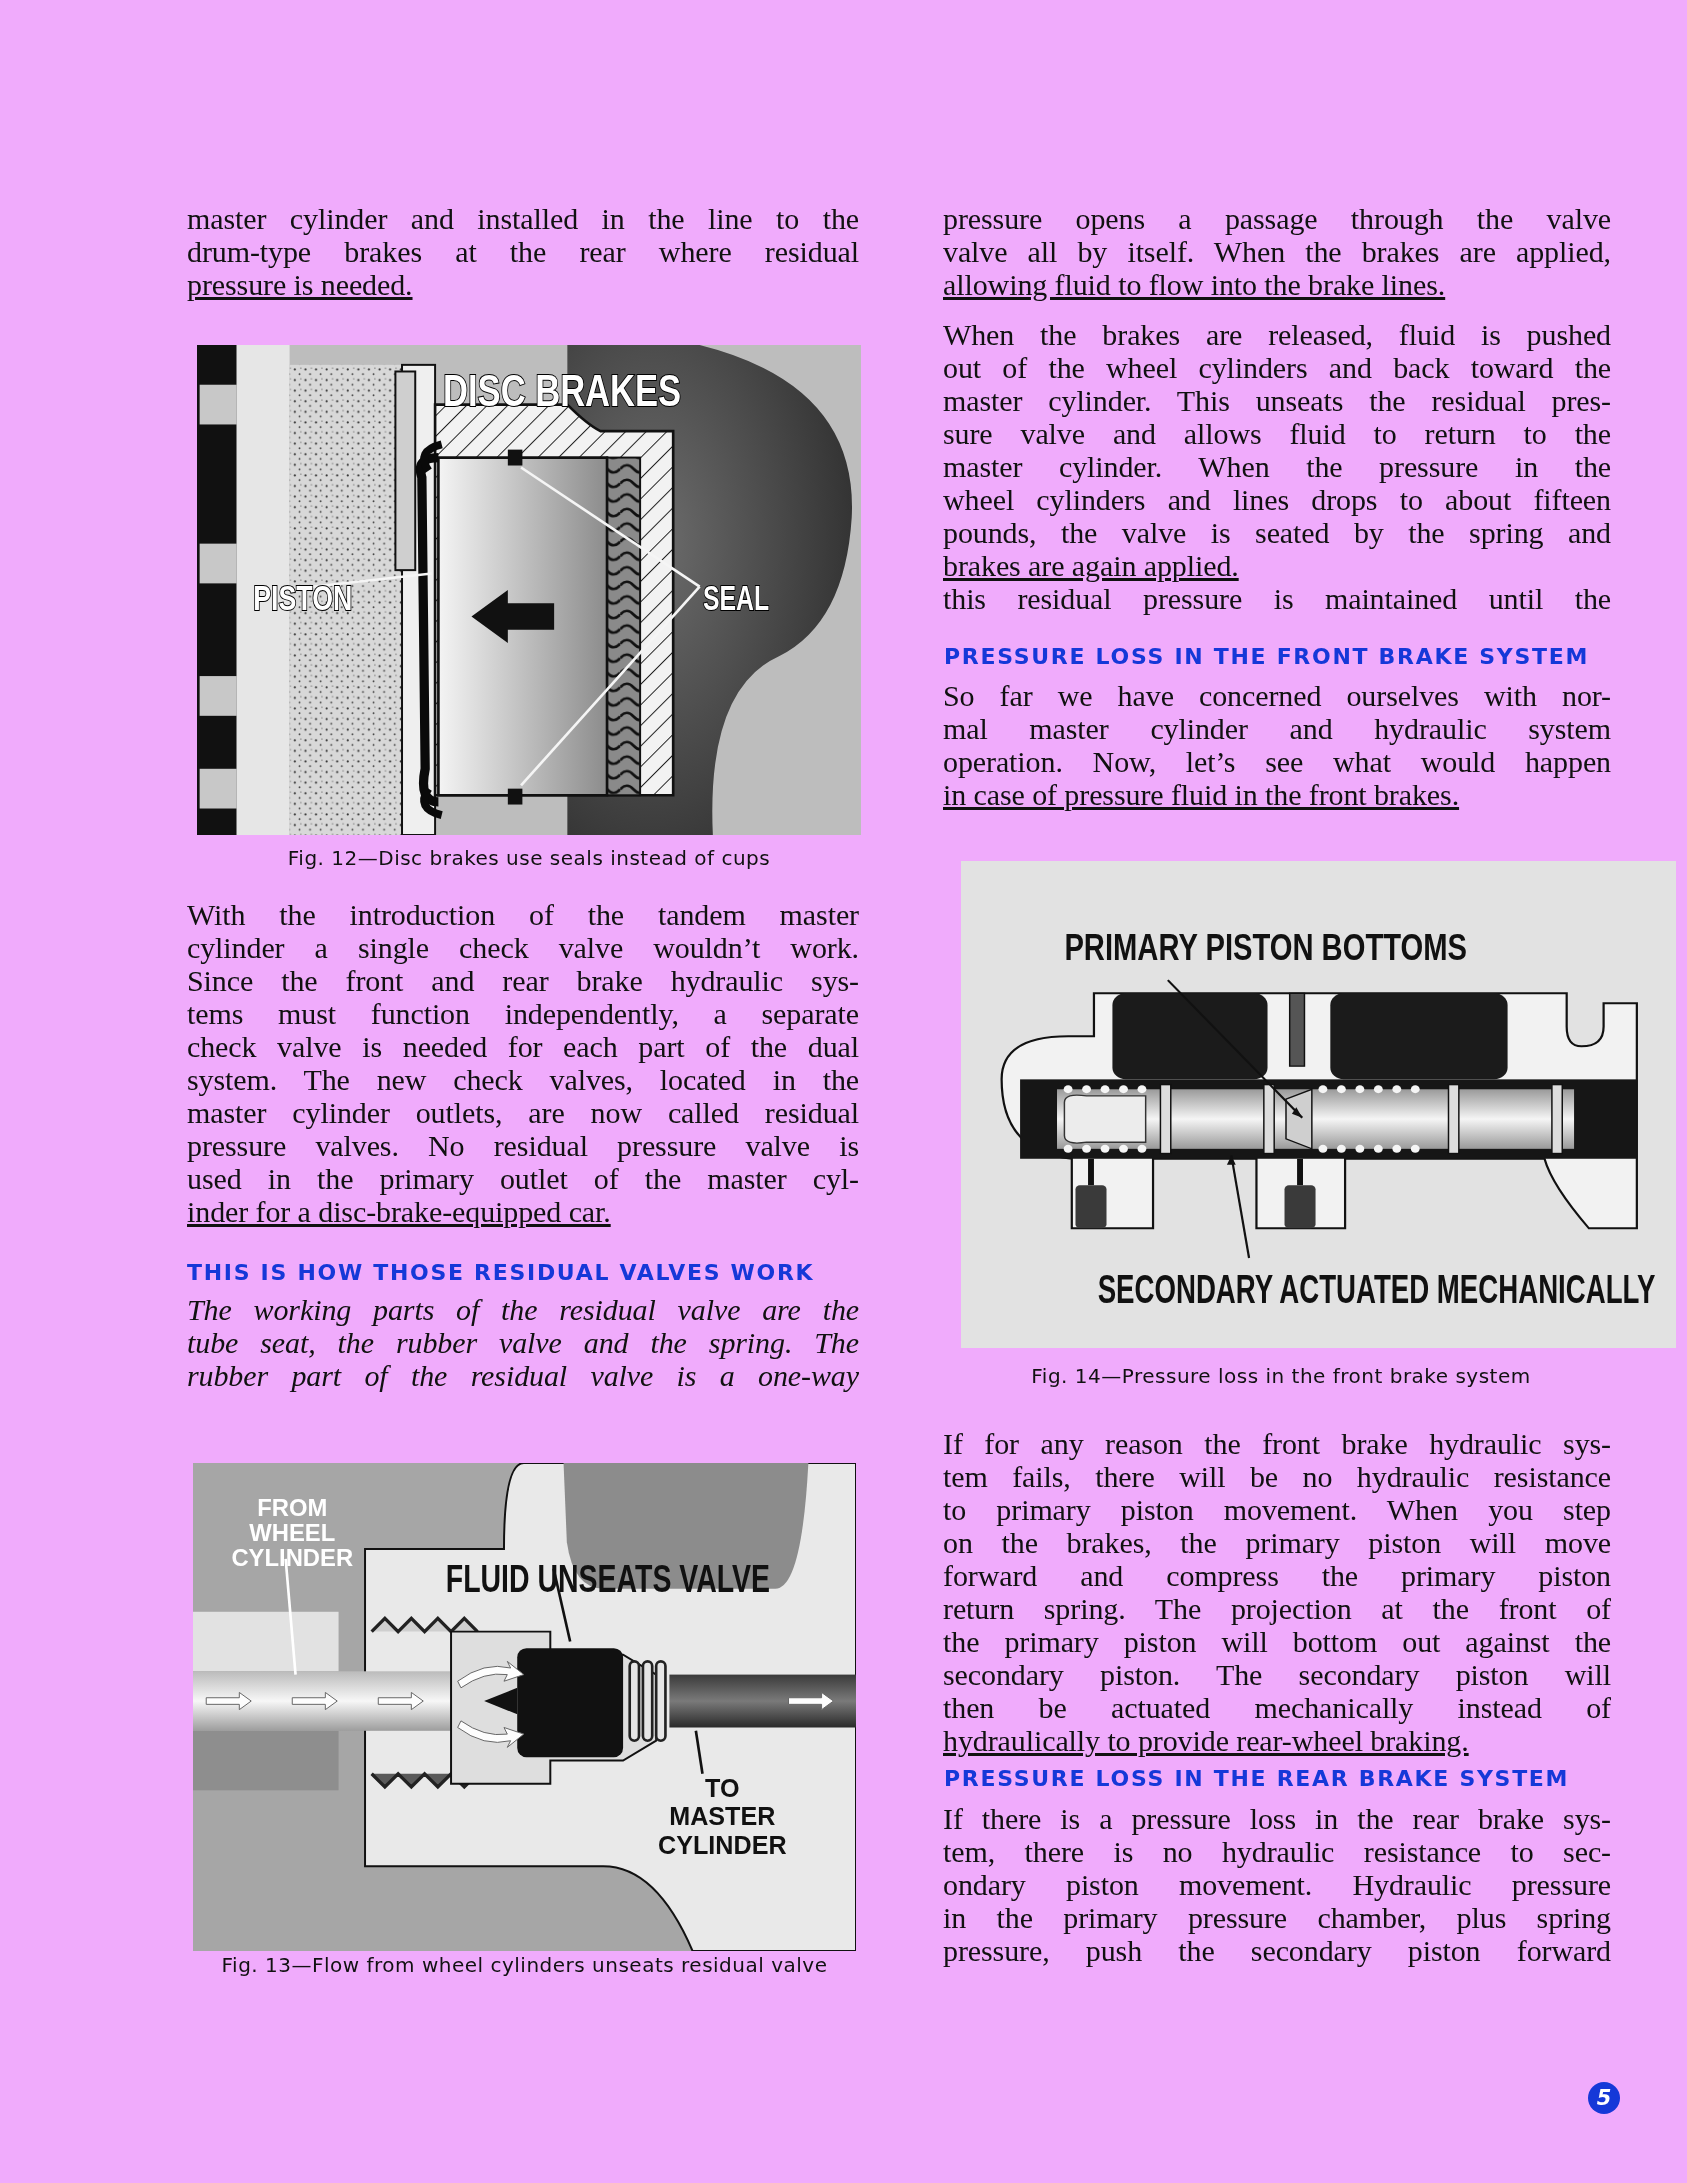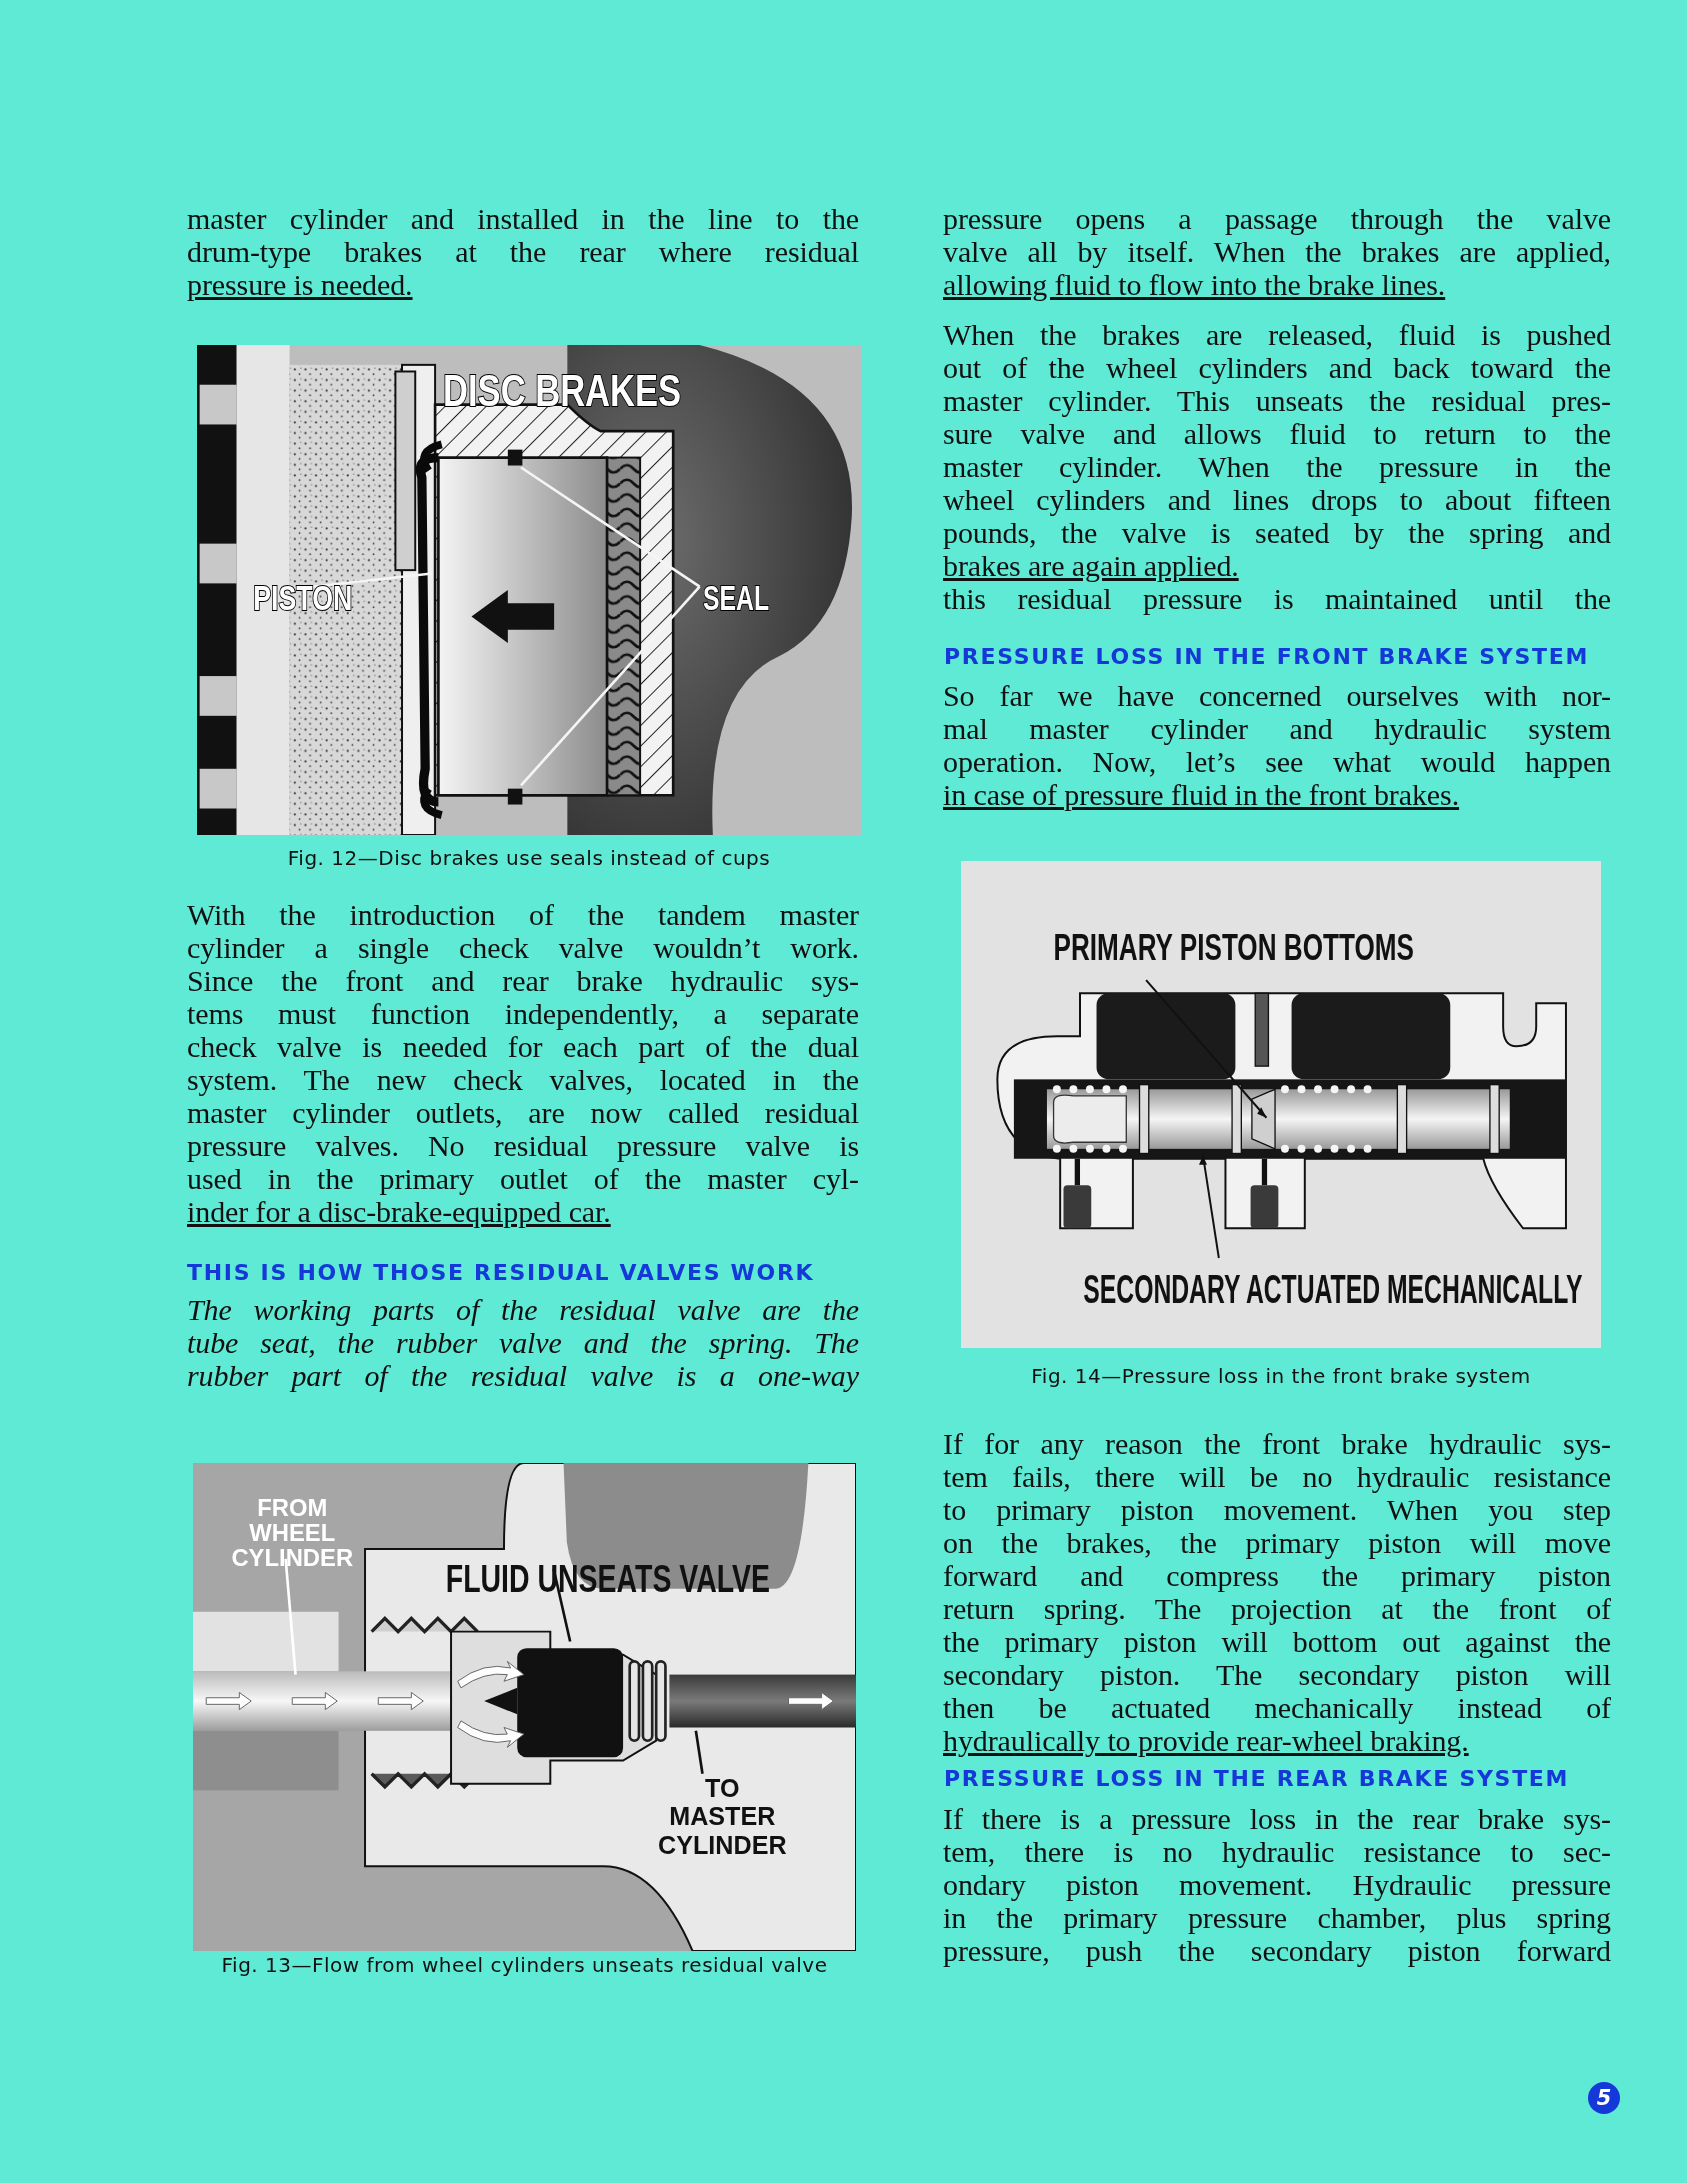--- a/index.html
+++ b/index.html
@@ -1,17 +1,17 @@
 <!DOCTYPE html>
 <html style="font-size:10.6px"><head>
 <meta charset="utf-8">
 <style>
   html, body { margin: 0; padding: 0; background: #ffffff; }
   body { width: 1687px; height: 2183px; position: relative; overflow: hidden; }
-  .page { position: absolute; left: 0; top: 0; width: 1687px; height: 2183px; background: #5eead4; }
+  .page { position: absolute; left: 0; top: 0; width: 1687px; height: 2183px; background: #f0abfc; }
   .para {
     position: absolute;
     font-family: "Liberation Serif", "DejaVu Serif", serif;
     font-size: 30px;
     line-height: 33px;
     color: #111;
     text-align: justify;
     text-align-last: left;
     letter-spacing: -0.1px;
     margin: 0;
@@ -238,21 +238,21 @@
 
   <div class="heading" style="left:944px; top:644px;">PRESSURE LOSS IN THE FRONT BRAKE SYSTEM</div>
 
   <div class="para" style="left:943px; top:679px; width:668px;">
       <span class="line">So far we have concerned ourselves with nor-</span>
       <span class="line">mal master cylinder and hydraulic system</span>
       <span class="line">operation. Now, let’s see what would happen</span>
       <span class="line last">in case of pressure fluid in the front brakes.</span>
     </div>
 
-  <div class="figure" style="left:961px; top:861px; width:640px; height:487px; background:#e4e4e4;">
+  <div class="figure" style="left:961px; top:861px; width:715px; height:487px; background:#e4e4e4;">
     <svg viewBox="0 0 968 736" preserveAspectRatio="none">
       <defs>
         <linearGradient id="boreGrad" x1="0" y1="0" x2="0" y2="1">
           <stop offset="0" stop-color="#9a9a9a"></stop>
           <stop offset="0.5" stop-color="#f5f5f5"></stop>
           <stop offset="1" stop-color="#9a9a9a"></stop>
         </linearGradient>
       </defs>
       <rect width="968" height="736" fill="#e2e2e2"></rect>
 

